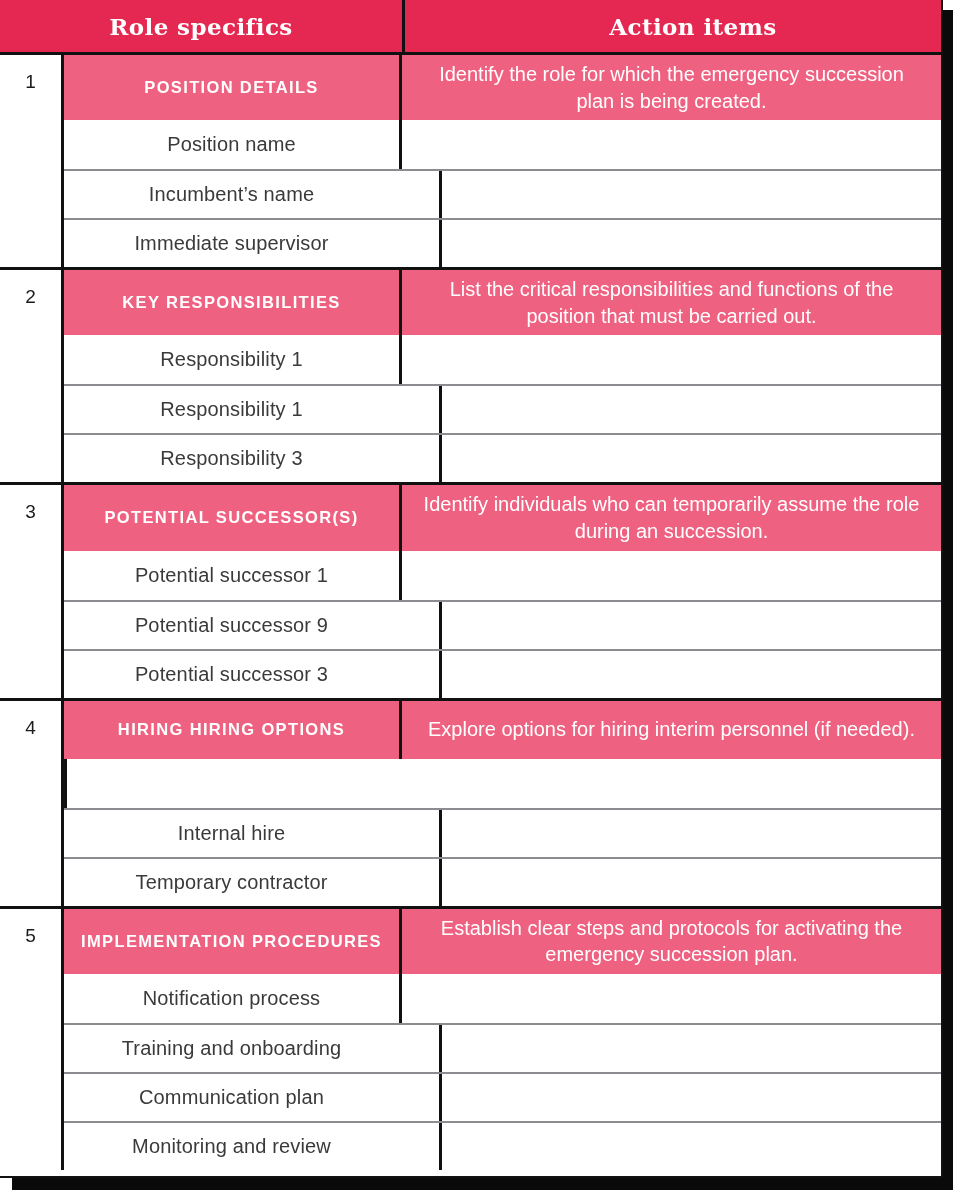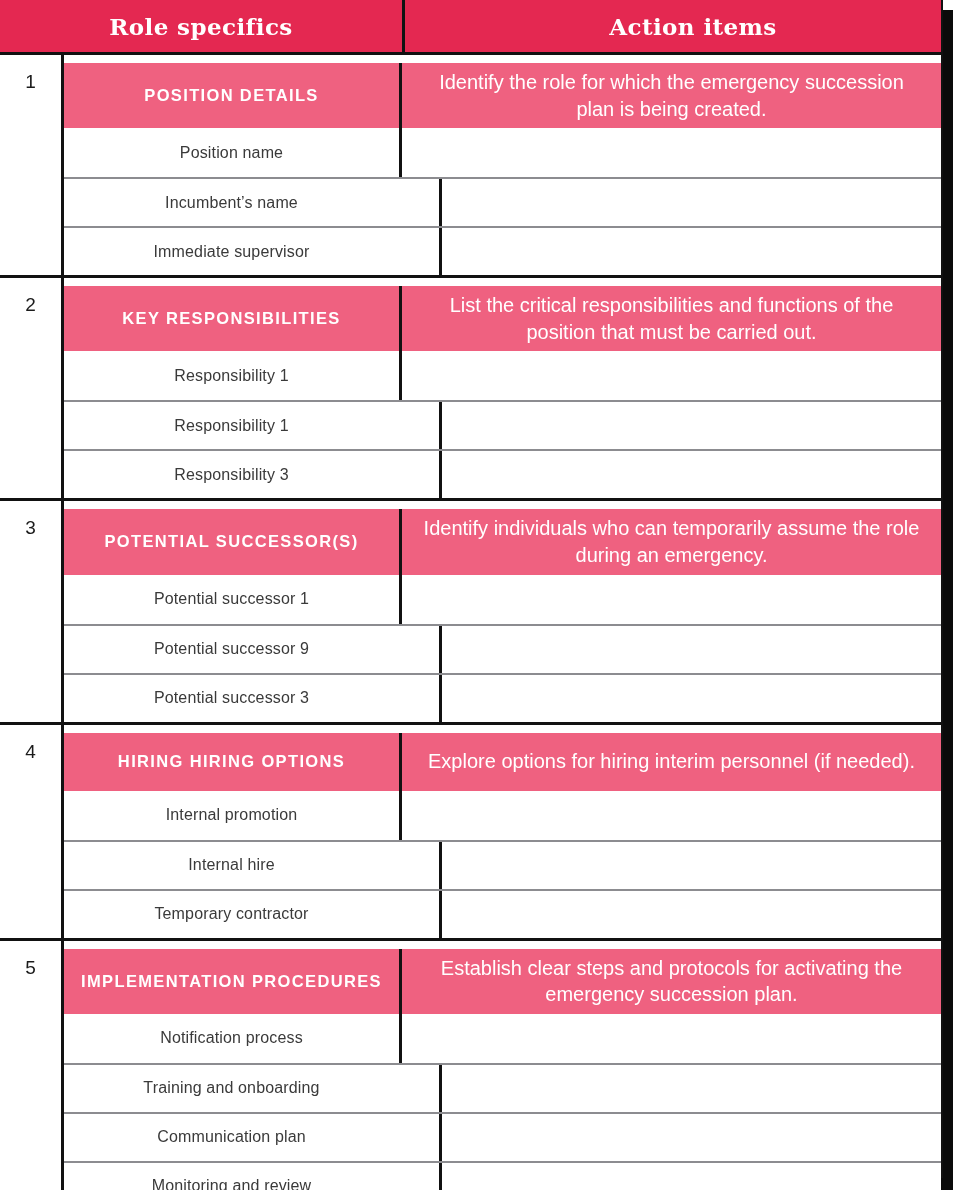--- a/index.html
+++ b/index.html
@@ -109,21 +109,21 @@
     flex: 1 1 auto;
     display: flex;
     align-items: center;
     justify-content: center;
     text-align: center;
     padding: 6px 16px;
     border-left: 3px solid #111111;
   }
 
   
-  .row-head { background: #ef6180; min-height: 58px; margin-top: 8px; }
+  .row-head { background: #ef6180; min-height: 58px; }
   .row-head .cell-label,
   .row-head .cell-action { background: #ef6180; }
   .head-title {
     color: #ffffff;
     font-size: 16.5px;
     font-weight: 600;
     letter-spacing: 1.35px;
     line-height: 1.28;
   }
   .head-action {
@@ -131,21 +131,21 @@
     font-size: 20px;
     font-weight: 400;
     line-height: 1.33;
   }
 
   
   .row-item { min-height: 49px; background: #ffffff; }
   .row-item + .row-item { border-top: 2px solid #8c8c90; gap: 40px; }
   .row-item .cell-label {
     color: #3a3a3a;
-    font-size: 16px;
+    font-size: 20px;
     font-weight: 400;
     letter-spacing: 0.15px;
   }
   .row-item .cell-action { background: #ffffff; }
 </style>
 </head>
 <body>
 
 <div id="sheet">
   <div id="shadow"></div>
@@ -219,21 +219,21 @@
         <div class="section">
           <div class="idx-col">
             <span class="idx-num">3</span>
           </div>
           <div class="rows-col">
             <div class="row row-head">
               <div class="cell-label">
                 <span class="head-title">POTENTIAL SUCCESSOR(S)</span>
               </div>
               <div class="cell-action">
-                <span class="head-action">Identify individuals who can temporarily assume the role during an emergency.</span>
+                <span class="head-action">Identify individuals who can temporarily assume the role during an succession.</span>
               </div>
             </div>
             <div class="row row-item">
               <div class="cell-label">Potential successor 1</div>
               <div class="cell-action"></div>
             </div>
             <div class="row row-item">
               <div class="cell-label">Potential successor 9</div>
               <div class="cell-action"></div>
             </div>
@@ -250,21 +250,20 @@
           <div class="rows-col">
             <div class="row row-head">
               <div class="cell-label">
                 <span class="head-title">HIRING HIRING OPTIONS</span>
               </div>
               <div class="cell-action">
                 <span class="head-action">Explore options for hiring interim personnel (if needed).</span>
               </div>
             </div>
             <div class="row row-item">
-              <div class="cell-label">Internal promotion</div>
               <div class="cell-action"></div>
             </div>
             <div class="row row-item">
               <div class="cell-label">Internal hire</div>
               <div class="cell-action"></div>
             </div>
             <div class="row row-item">
               <div class="cell-label">Temporary contractor</div>
               <div class="cell-action"></div>
             </div>

